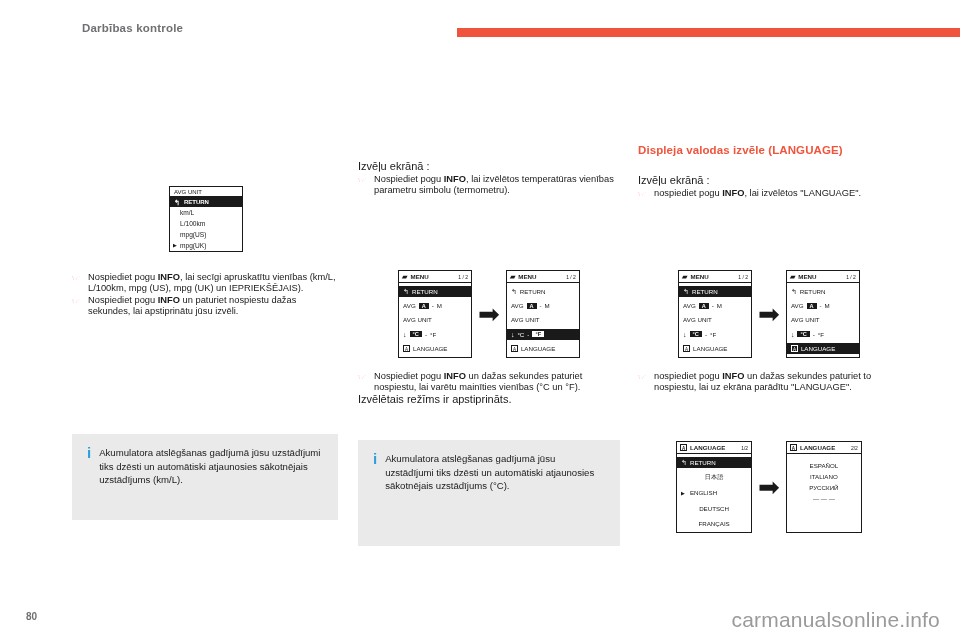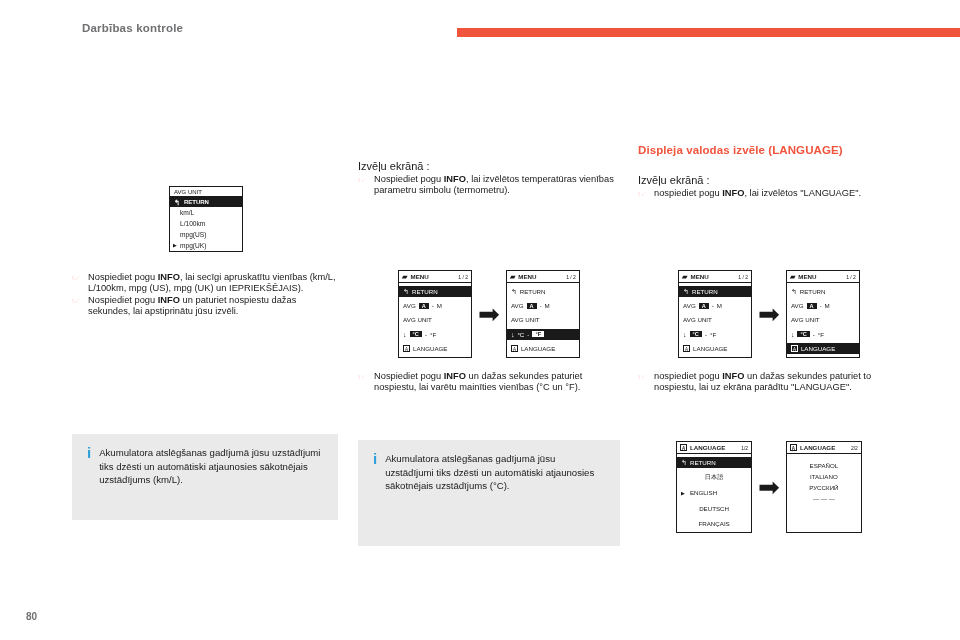--- a/index.html
+++ b/index.html
@@ -246,20 +246,21 @@
         </div>
       </div>
     </div>
   </div>
 
   <div style="position:absolute;left:358px;top:370px;width:262px;">
     <div class="bullet-row">
       <span class="bullet-icon">☞</span>
       <span class="bullet-txt"><span>Nospiediet pogu </span><b>INFO</b><span> un dažas sekundes paturiet nospiestu, lai varētu mainīties vienības (°C un °F).</span></span>
     </div>
+    <div class="lead">Izvēlētais režīms ir apstiprināts.</div>
   </div>
 
   <div class="infobox" style="position:absolute;left:358px;top:440px;width:262px;height:106px;">
     <div class="info-i">i</div>
     <div class="info-txt">Akumulatora atslēgšanas gadījumā jūsu uzstādījumi tiks dzēsti un automātiski atjaunosies sākotnējais uzstādījums (°C).</div>
   </div>
 
   <div style="position:absolute;left:638px;top:143px;width:262px;">
     <div class="h2">Displeja valodas izvēle (LANGUAGE)</div>
     <div class="lead" style="margin-top:17px;">Izvēļu ekrānā :</div>
@@ -393,14 +394,15 @@
           <span>РУССКИЙ</span>
         </div>
         <div class="row center">
           <span>— — —</span>
         </div>
       </div>
     </div>
   </div>
 
   <div class="pgnum">80</div>
+  <div class="wm">carmanualsonline.info</div>
 
 </div>
 
 </body></html>

